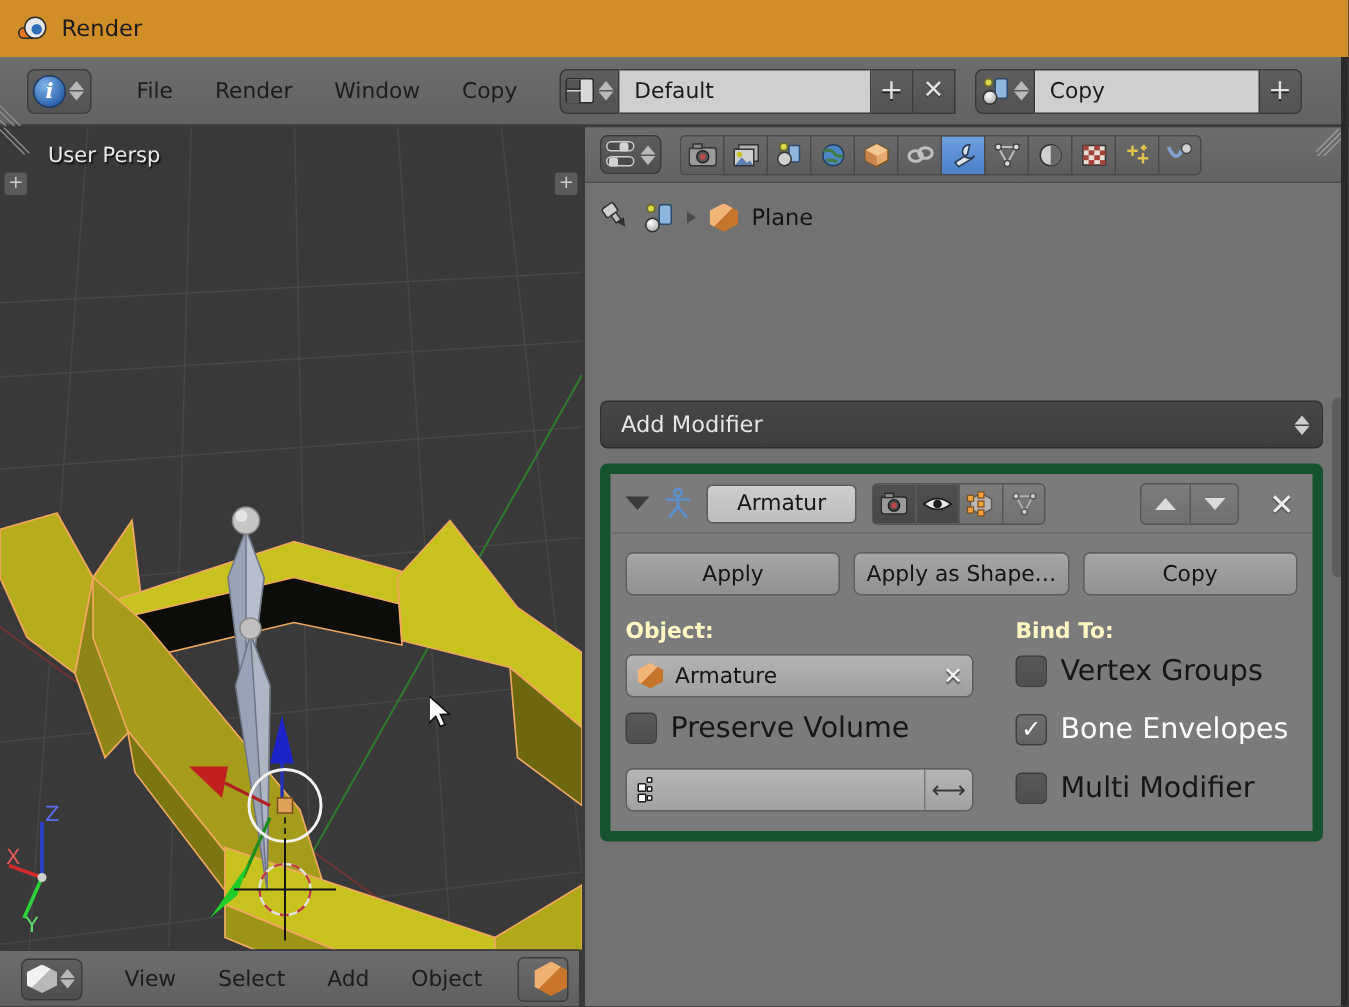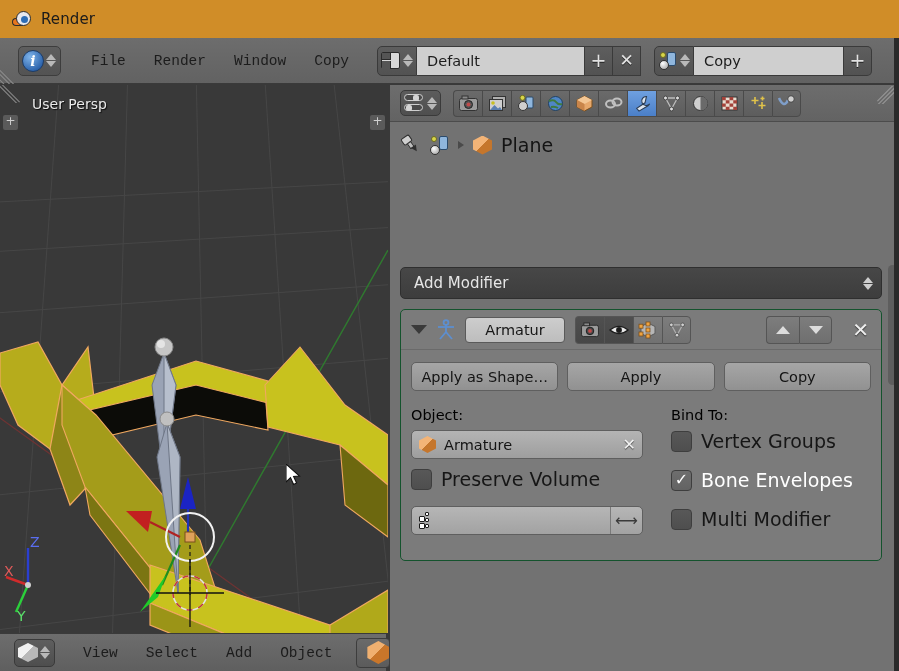--- a/index.html
+++ b/index.html
@@ -65,21 +65,21 @@
     color: #fff; font-size: 14px; font-weight: bold; font-style: italic;
     display: flex; align-items: center; justify-content: center;
     font-family: "DejaVu Serif", serif;
   }
   .spin-arrows { display: flex; flex-direction: column; gap: 1px; align-items: center; }
   .tri-up { width: 0; height: 0; border-left: 5px solid transparent; border-right: 5px solid transparent; border-bottom: 6px solid #b9b9b9; }
   .tri-dn { width: 0; height: 0; border-left: 5px solid transparent; border-right: 5px solid transparent; border-top: 6px solid #b9b9b9; }
 
   .menubar { display: flex; align-items: center; gap: 0px; margin-left: 16px; }
   .menu-item {
-    font-size: 14.5px; color: #1c1c1c; padding: 4px 14px; cursor: default; font-family: Liberation Mono, monospace;
+    font-size: 14.5px; color: #1c1c1c; padding: 4px 14px; cursor: default;
   }
 
   .layout-widget {
     display: flex; align-items: center; height: 30px; margin-left: 14px;
     background: linear-gradient(#5e5e5e,#525252);
     border: 1px solid #3a3a3a; border-radius: 5px 0 0 5px; padding: 0 3px; gap: 3px;
   }
   .icon-layout {
     width: 19px; height: 17px; background: #d8d8d8; border: 1.5px solid #2b2b2b;
     border-radius: 2px; position: relative; display:flex;
@@ -213,21 +213,21 @@
     border: 1px solid #4a4a4a; border-right: none;
   }
   .tab-btn:first-child { border-radius: 4px 0 0 4px; }
   .tab-btn:last-child { border-radius: 0 4px 4px 0; border-right: 1px solid #4a4a4a; }
   .tab-btn.active { background: linear-gradient(#6fa0e0,#4a7fc8); }
 
   .breadcrumb {
     position: absolute; left: 10px; top: 46px; height: 28px;
     display: flex; align-items: center; gap: 9px;
   }
-  .bc-text { font-size: 19px; color: #141414; }
+  .bc-text { font-size: 15px; color: #141414; }
   .bc-arrow { width:0;height:0;border-left:6px solid #4a4a4a;border-top:4px solid transparent;border-bottom:4px solid transparent; }
   .icon-pin {
     width: 20px; height: 20px; position: relative; transform: rotate(-35deg);
   }
   .icon-pin .pin-head { position:absolute; left:5px; top:0; width:10px; height:8px;
     background:#cfcfcf; border:1.4px solid #2e2e2e; border-radius:2px; }
   .icon-pin .pin-body { position:absolute; left:7.5px; top:7px; width:5px; height:7px;
     background:#bdbdbd; border:1.4px solid #2e2e2e; }
   .icon-pin .pin-tip { position:absolute; left:9px; top:13px; width:0; height:0;
     border-left:3px solid transparent; border-right:3px solid transparent; border-top:6px solid #2e2e2e; }
@@ -240,21 +240,21 @@
   .add-modifier {
     position: absolute; left: 10px; top: 182px; width: 482px; height: 32px;
     background: linear-gradient(#474747,#3d3d3d);
     border: 1px solid #2f2f2f; border-radius: 5px;
     display: flex; align-items: center; padding: 0 8px 0 13px;
     color: #e6e6e6; font-size: 15px; justify-content: space-between;
   }
 
   .mod-panel {
     position: absolute; left: 10px; top: 224px; width: 482px; height: 252px;
-    background: #7b7b7b; border: 1px solid #14532d; border-radius: 5px;
+    background: #7b7b7b; border: 7px solid #14532d; border-radius: 5px;
   }
   .mod-header {
     height: 40px; display: flex; align-items: center; gap: 8px;
     padding: 0 8px 0 10px; border-bottom: 1px solid #6a6a6a;
   }
   .icon-collapse-tri { width:0;height:0;border-left:8px solid transparent;border-right:8px solid transparent;border-top:9px solid #3a3a3a; }
   .icon-armature { width: 22px; height: 22px; position: relative; }
   .icon-armature svg { display:block; }
   .mod-name-field {
     flex: 0 0 auto; width: 100px; height: 26px;
@@ -290,21 +290,21 @@
     flex: 1; height: 29px; border-radius: 5px;
     background: linear-gradient(#a6a6a6,#919191);
     border: 1px solid #5f5f5f;
     display: flex; align-items: center; justify-content: center;
     font-size: 14.5px; color: #141414;
   }
 
   .mod-body { display: flex; padding: 16px 10px 0 10px; gap: 12px; }
   .col-left { width: 232px; }
   .col-right { flex: 1; padding-left: 16px; }
-  .sec-label { font-size: 14.5px; color: #000000; margin-bottom: 7px; }
+  .sec-label { font-size: 14.5px; color: #fef9c3; margin-bottom: 7px; font-weight: bold; }
   .obj-field {
     height: 29px; border-radius: 5px;
     background: linear-gradient(#b4b4b4,#9e9e9e);
     border: 1px solid #5f5f5f;
     display: flex; align-items: center; gap: 8px; padding: 0 6px 0 7px;
     font-size: 14.5px; color: #141414;
   }
   .obj-field .spacer { flex: 1; }
   .vg-field {
     height: 29px; border-radius: 5px; margin-top: 16px;
@@ -746,22 +746,22 @@
             <span style="width:0;height:0;border-left:7px solid transparent;border-right:7px solid transparent;border-bottom:8px solid #dcdcdc;display:block"></span>
           </div>
           <div class="ud-btn">
             <span style="width:0;height:0;border-left:7px solid transparent;border-right:7px solid transparent;border-top:8px solid #dcdcdc;display:block"></span>
           </div>
         </div>
         <div class="close-x">✕</div>
       </div>
 
       <div class="mod-buttons">
+        <div class="flat-btn">Apply</div>
         <div class="flat-btn">Apply as Shape…</div>
-        <div class="flat-btn">Apply</div>
         <div class="flat-btn">Copy</div>
       </div>
 
       <div class="mod-body">
         <div class="col-left">
           <div class="sec-label">Object:</div>
           <div class="obj-field">
             <div class="icon-cube-sm" style="width:17px;height:17px"></div>
             <span>Armature</span>
             <span class="spacer"></span>

